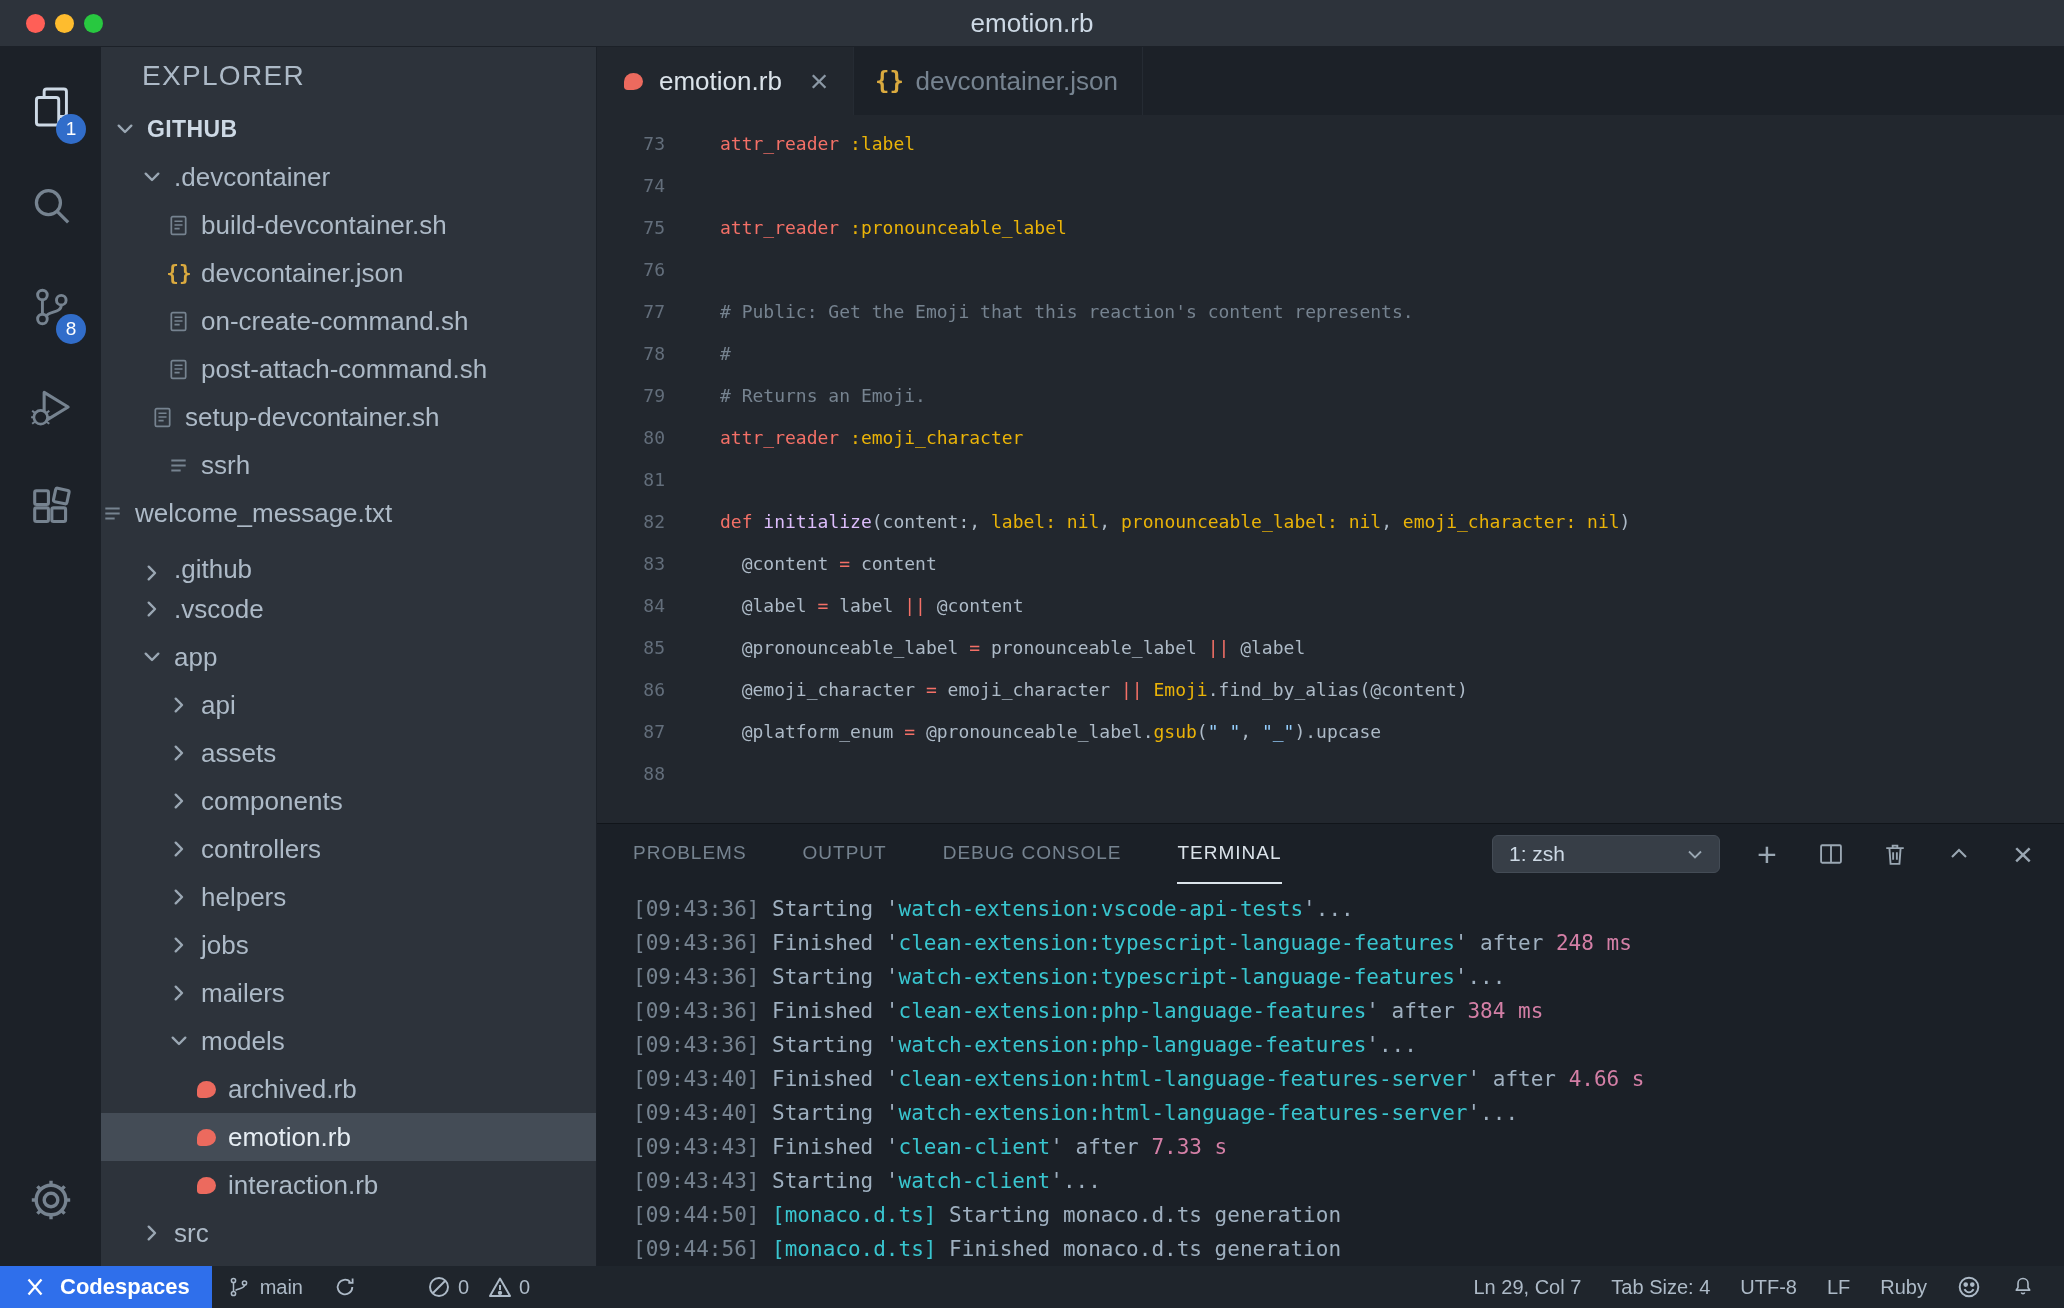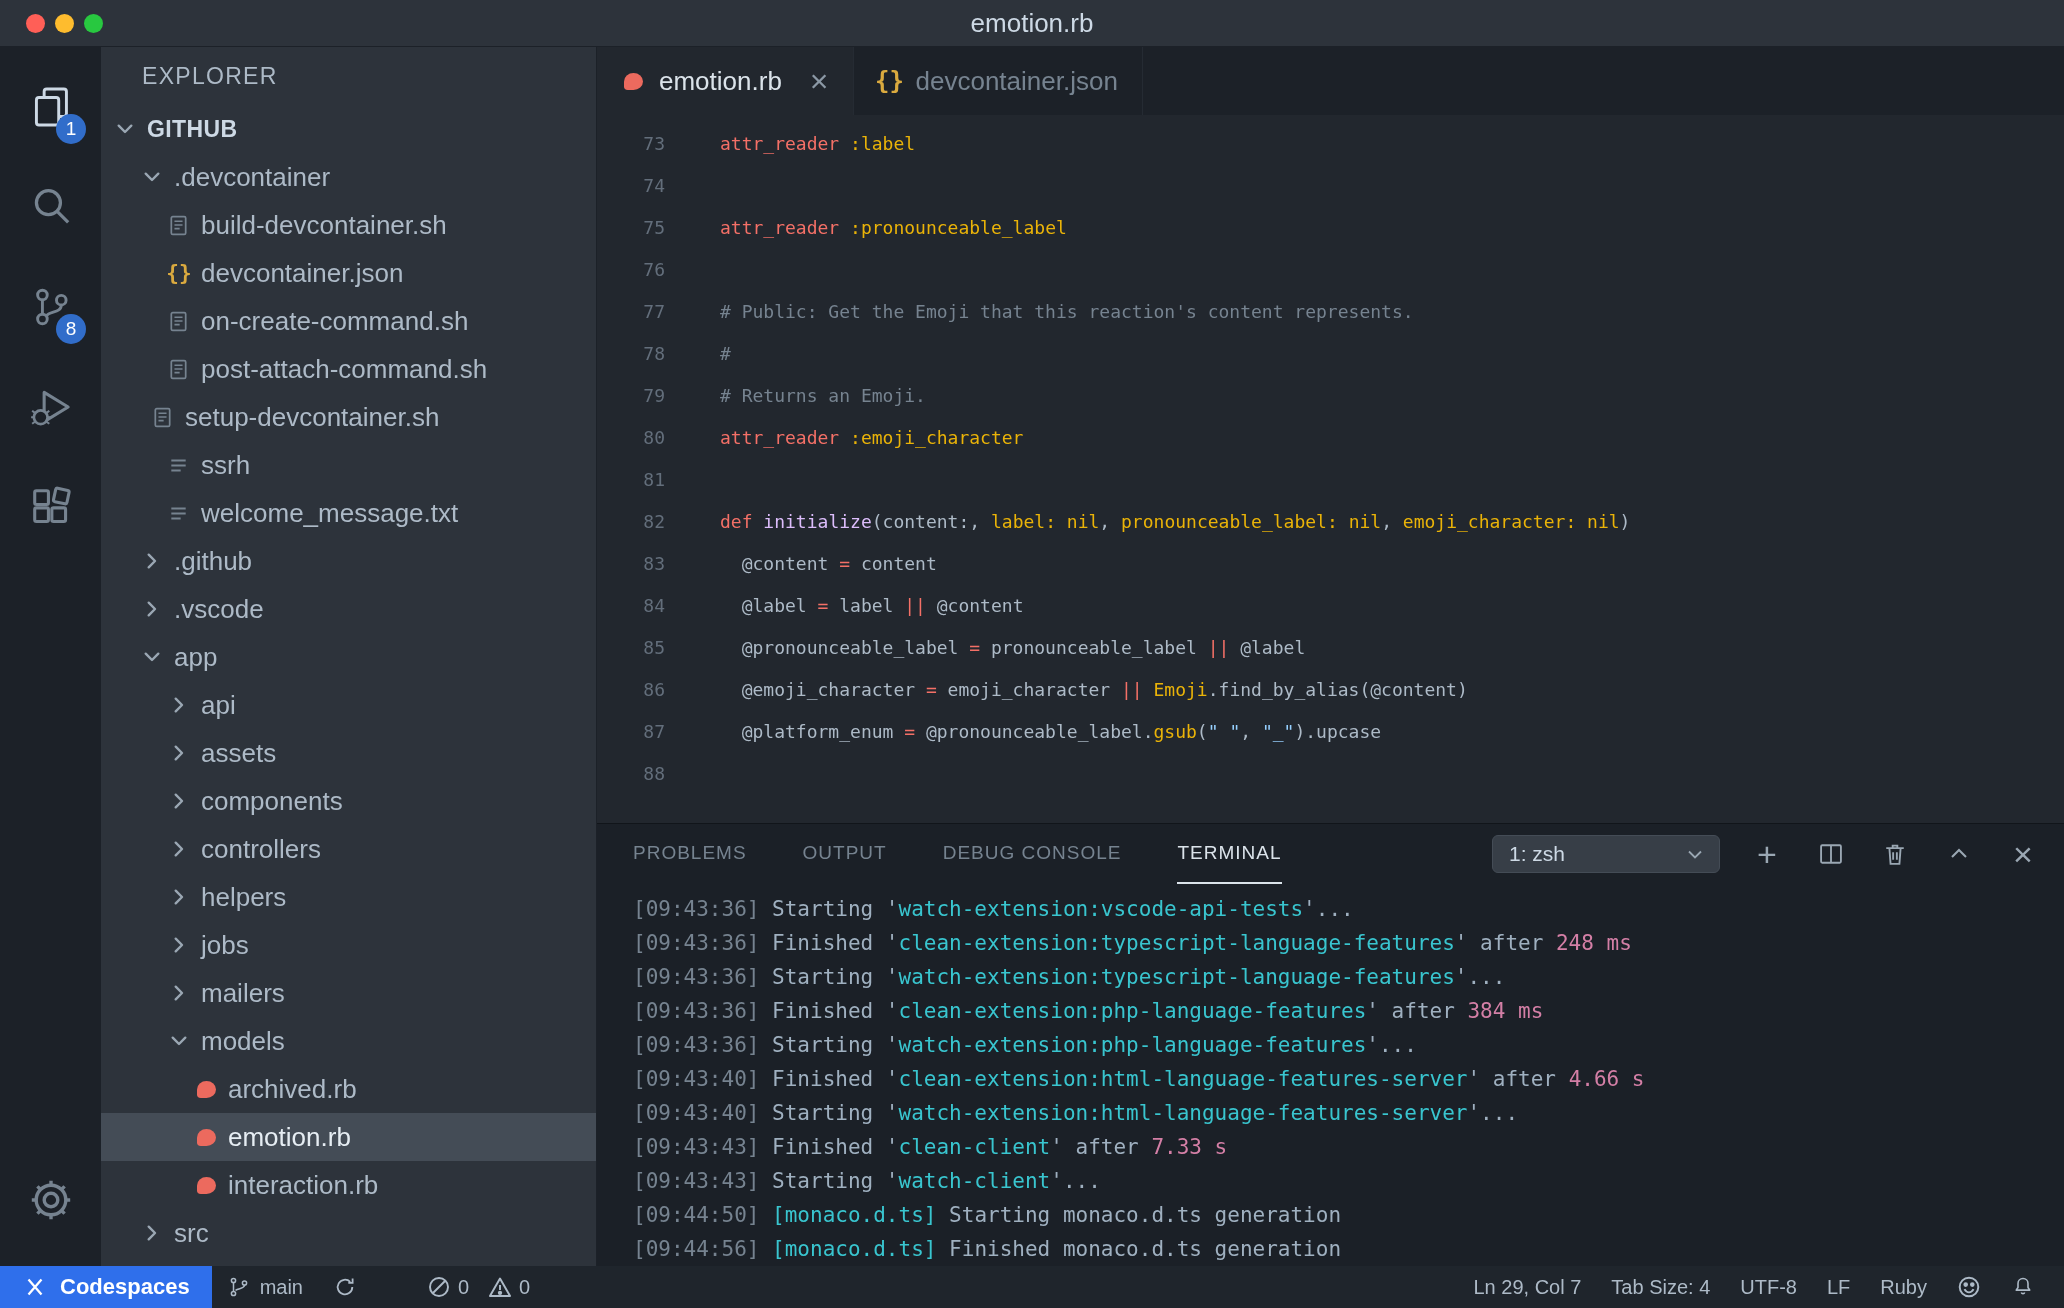--- a/index.html
+++ b/index.html
@@ -23,21 +23,21 @@
   .ab-icon { width:101px; height:100px; display:flex; align-items:center; justify-content:center; position:relative; color:#768390; cursor:pointer; }
   .ab-icon.active { color:#cdd9e5; }
   .ab-icon svg { width:48px; height:48px; }
   .badge { position:absolute; right:15px; bottom:13px; background:#316dca; color:#fff; border-radius:50%;
     min-width:30px; height:30px; padding:0 4px; font-size:19px; display:flex; align-items:center; justify-content:center; }
   .ab-bottom { margin-top:auto; margin-bottom:16px; }
 
   
   .sidebar { width:495px; background:#2d333b; display:flex; flex-direction:column; overflow:hidden; }
   .sidebar-header { flex:0 0 58px; display:flex; align-items:center; padding-left:41px;
-    font-size:23px; letter-spacing:1.3px; color:#adbac7; }
+    font-size:28px; letter-spacing:1.3px; color:#adbac7; }
   .tree { flex:1; overflow:hidden; }
   .row { height:48px; display:flex; align-items:center; font-size:26px; color:#adbac7; cursor:pointer; white-space:nowrap; }
   .row.selected { background:#444c56; color:#e6edf3; }
   .row.root { font-weight:bold; font-size:23px; letter-spacing:.4px; color:#cdd9e5; }
   .slot { width:34px; flex:0 0 34px; display:flex; align-items:center; justify-content:flex-start; }
   .chev { width:24px; height:24px; color:#9aa7b3; }
   .fi { width:24px; height:24px; display:inline-flex; align-items:center; justify-content:center; }
   svg.fi { width:23px; height:23px; }
   .json-icon { font-family:"DejaVu Sans Mono",monospace; color:#daaa3f; font-weight:bold; font-size:21px; }
   .ruby-icon { width:19px; height:17px; background:#ec6a5e; border-radius:50% 50% 50% 20%; display:inline-block; }
@@ -215,29 +215,29 @@
             <span class="rlabel">setup-devcontainer.sh</span>
           </div>
           <div class="row" style="padding-left: 66px;">
             <span class="slot">
               <svg class="fi" viewBox="0 0 16 16">
                 <path d="M3 4.5h10M3 8h10M3 11.5h6.5" stroke="#768390" stroke-width="1.5"></path>
               </svg>
             </span>
             <span class="rlabel">ssrh</span>
           </div>
-          <div class="row" style="padding-left: 66px;">
+          <div class="row" style="">
             <span class="slot">
               <svg class="fi" viewBox="0 0 16 16">
                 <path d="M3 4.5h10M3 8h10M3 11.5h6.5" stroke="#768390" stroke-width="1.5"></path>
               </svg>
             </span>
             <span class="rlabel">welcome_message.txt</span>
           </div>
-          <div class="row" style="padding-left: 39px;">
+          <div class="row" style="padding-left: 39px; align-items: flex-end;">
             <span class="slot">
               <svg class="chev" viewBox="0 0 16 16">
                 <path d="M5.8 3.8 10 8l-4.2 4.2" fill="none" stroke="currentColor" stroke-width="1.6" stroke-linecap="round" stroke-linejoin="round"></path>
               </svg>
             </span>
             <span class="rlabel">.github</span>
           </div>
           <div class="row" style="padding-left: 39px;">
             <span class="slot">
               <svg class="chev" viewBox="0 0 16 16">

